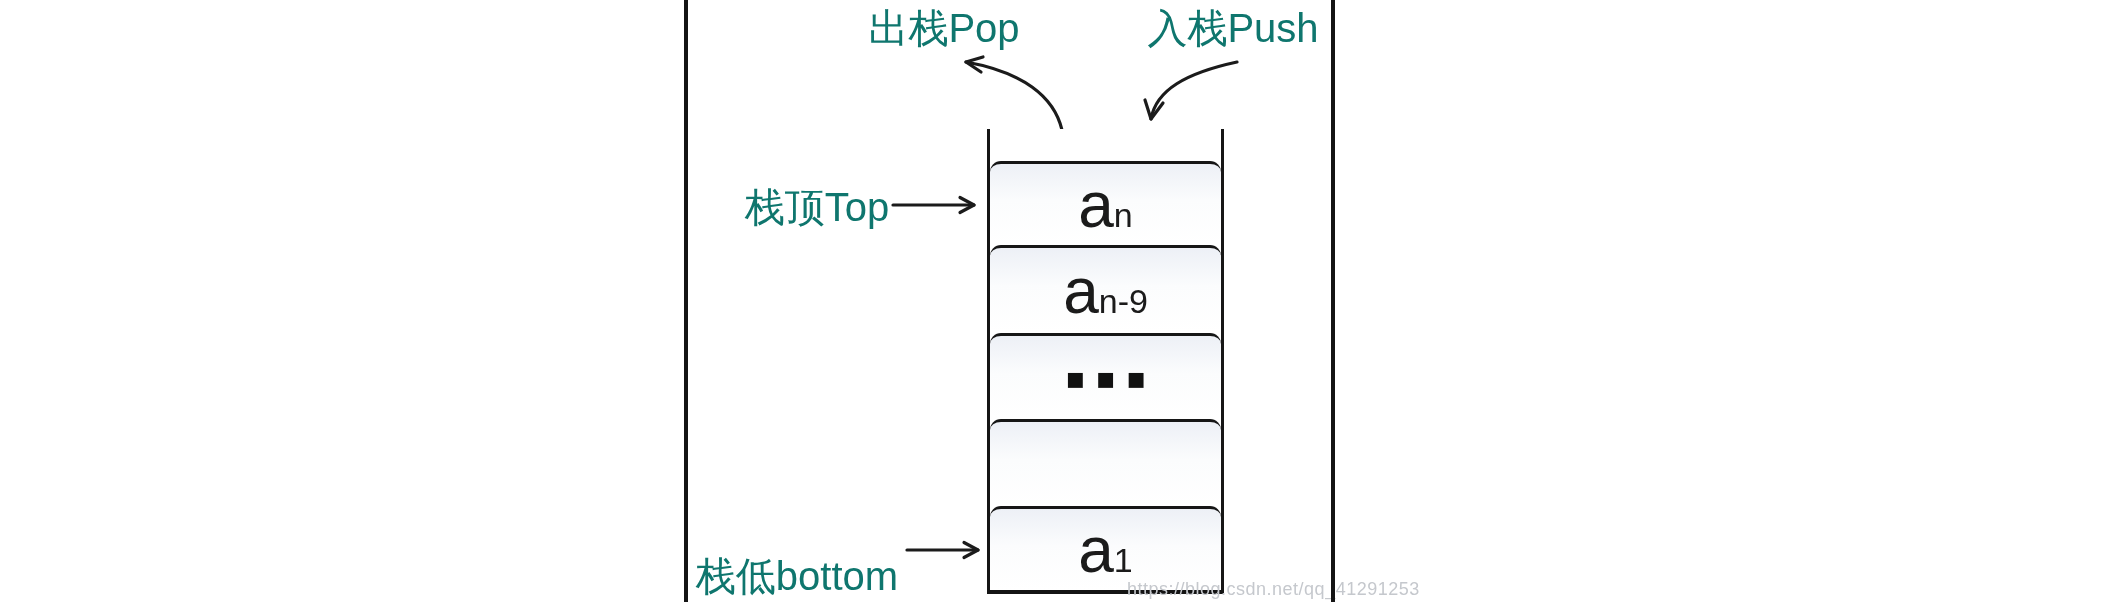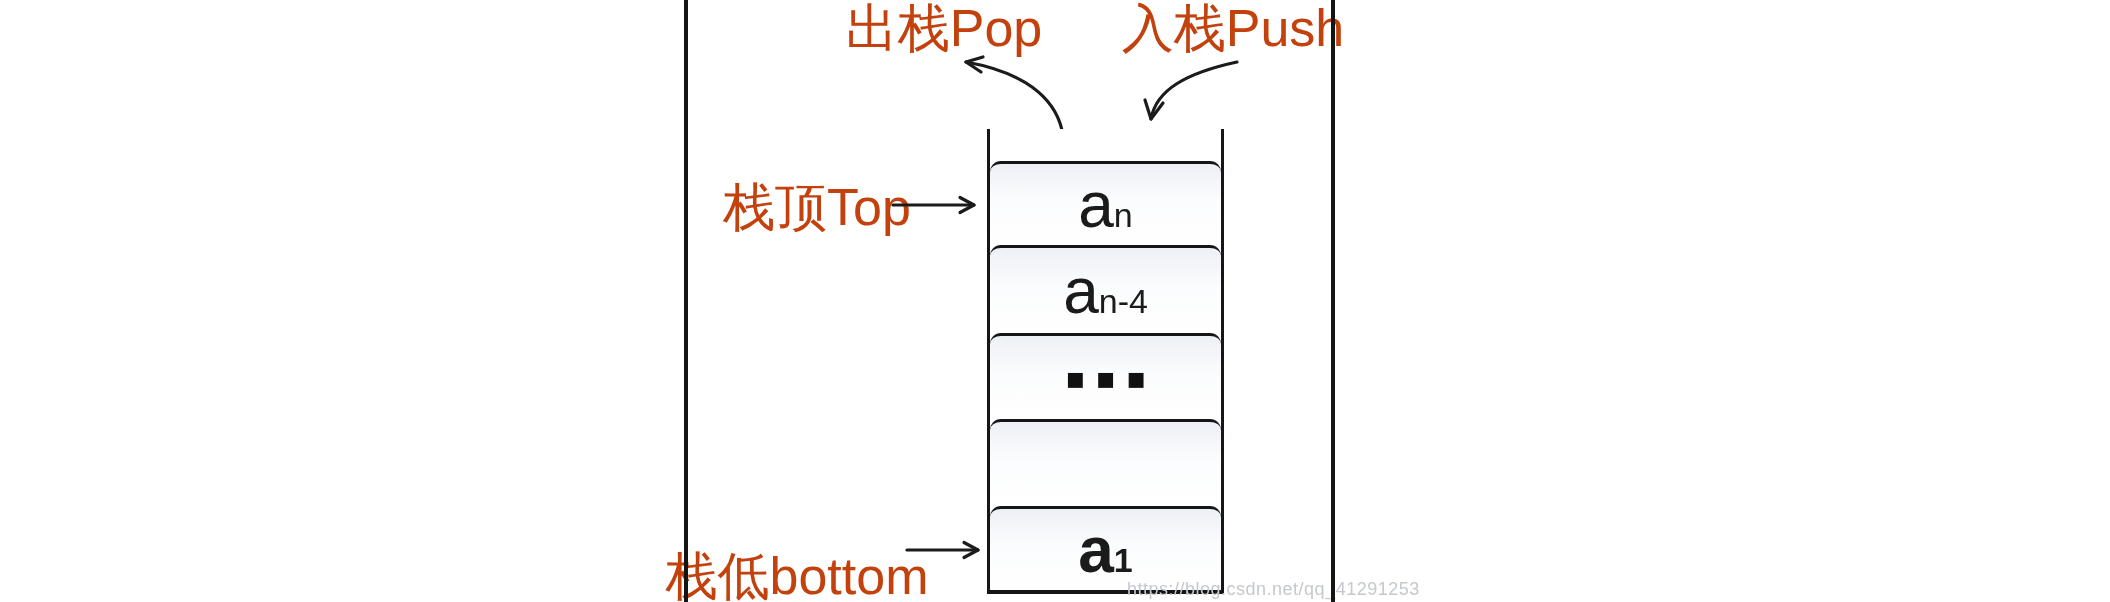--- a/index.html
+++ b/index.html
@@ -10,21 +10,21 @@
     color:#161616;
   }
   .frame-line {
     position:absolute; top:0; bottom:0; width:4px; background:#141414;
   }
   .frame-left  { left:684px; }
   .frame-right { left:1331px; }
 
   .label {
     position:absolute; transform:translateX(-50%);
-    font-size:52px; line-height:40px; white-space:nowrap; color:#c2410c;
+    font-size:40px; line-height:40px; white-space:nowrap; color:#0f766e;
   }
   .label-pop    { left:944px;  top:8px;   }
   .label-push   { left:1233px; top:8px;   }
   .label-top    { left:817px;  top:187px; }
   .label-bottom { left:797px;  top:527px;margin-top:29px; }
 
   .arrows { position:absolute; left:0; top:0; pointer-events:none; }
 
   .stack {
     position:absolute; left:987px; top:129px; width:231px; height:461px;
@@ -35,21 +35,21 @@
   .cell {
     border-top:3px solid #161616;
     display:flex; align-items:center; justify-content:center;
     background:linear-gradient(180deg,#edf0f6 0%,#fbfcfd 45%,#ffffff 100%);
     border-radius:11px;
   }
   .cell-1 { height:81px; }
   .cell-2 { height:85px; }
   .cell-3 { height:83px; }
   .cell-4 { height:84px; }
-  .cell-5 { height:81px;font-weight:bold; }
+  .cell-5 { height:81px; }
   .val  { font-size:64px; line-height:1; color:#1b1b1b; }
   .sub  { font-size:34px; }
   .dots {
     font-family:"DejaVu Sans",sans-serif;
     font-size:30px; letter-spacing:10px; padding-left:10px;
     color:#111111;
   }
   .watermark {
     position:absolute; left:1127px; top:580px;
     font-size:18px; line-height:18px; letter-spacing:0.5px;
@@ -92,21 +92,21 @@
   </svg>
 
   <div class="stack">
     <div class="mouth"></div>
 
     <div class="cell cell-1">
       <span class="val"><span>a</span><span class="sub">n</span></span>
     </div>
 
     <div class="cell cell-2">
-      <span class="val"><span>a</span><span class="sub">n-4</span></span>
+      <span class="val"><span>a</span><span class="sub">n-9</span></span>
     </div>
 
     <div class="cell cell-3">
       <span class="val dots">▪▪▪</span>
     </div>
 
     <div class="cell cell-4">
       <span class="val"><span></span><span class="sub"></span></span>
     </div>
 

